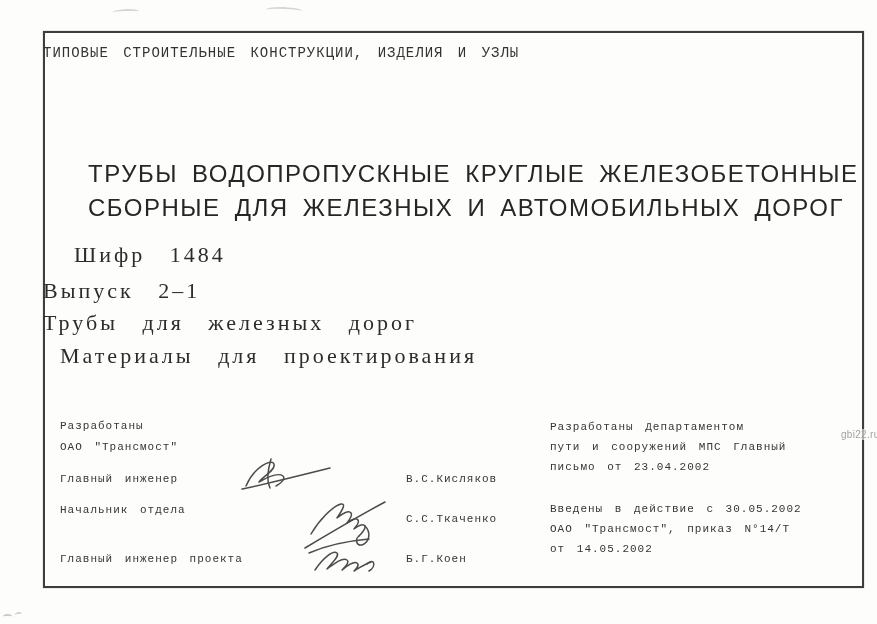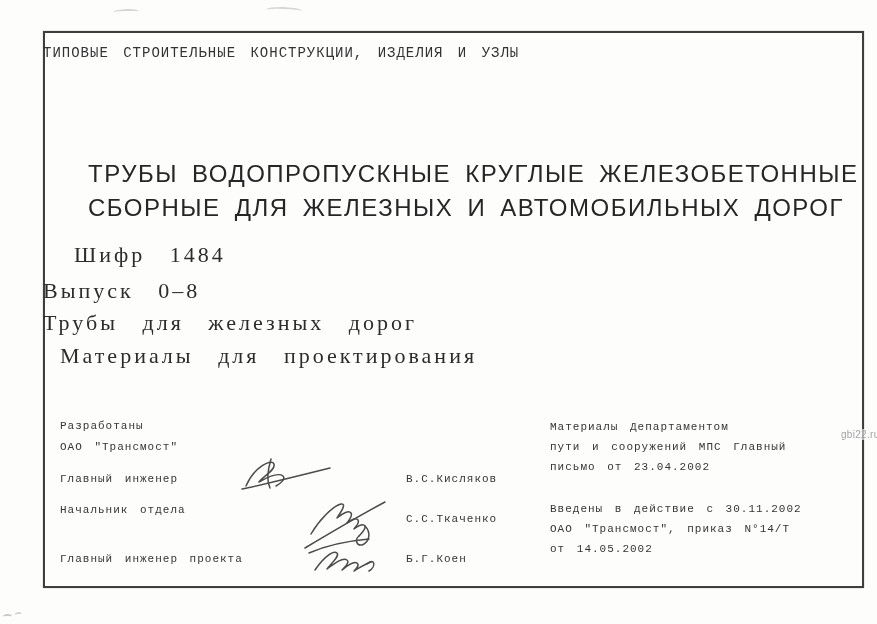--- a/index.html
+++ b/index.html
@@ -141,21 +141,21 @@
   <div class="abs smudge s4"></div>
 
   <div class="abs frame"></div>
 
   <div class="abs band series-header">ТИПОВЫЕ СТРОИТЕЛЬНЫЕ КОНСТРУКЦИИ, ИЗДЕЛИЯ И УЗЛЫ</div>
 
   <div class="abs band doc-title l1">ТРУБЫ ВОДОПРОПУСКНЫЕ КРУГЛЫЕ ЖЕЛЕЗОБЕТОННЫЕ</div>
   <div class="abs band doc-title l2">СБОРНЫЕ ДЛЯ ЖЕЛЕЗНЫХ И АВТОМОБИЛЬНЫХ ДОРОГ</div>
 
   <div class="abs band mid-line mid-cipher">Шифр 1484</div>
-  <div class="abs band mid-line mid-issue">Выпуск 0–8</div>
+  <div class="abs band mid-line mid-issue">Выпуск 2–1</div>
   <div class="abs band mid-line mid-sub1">Трубы для железных дорог</div>
   <div class="abs band mid-line mid-sub2">Материалы для проектирования</div>
 
   <div class="abs body-text dev-h1">Разработаны</div>
   <div class="abs body-text dev-h2">ОАО "Трансмост"</div>
 
   <div class="abs body-text role-1">Главный инженер</div>
   <div class="abs body-text role-2a">Начальник отдела</div>
   <div class="abs body-text role-3">Главный инженер проекта</div>
 
@@ -172,23 +172,23 @@
     <path d="M12 38 C20 24 34 10 42 8 C48 7 42 16 38 22 C44 17 50 14 52 17 C54 20 50 24 48 27 C52 24 57 21 59 24 C61 27 57 30 55 33 C59 30 64 27 66 30 C67 33 63 37 60 40"></path>
     <path d="M6 52 C26 40 56 22 86 6"></path>
     <path d="M66 30 C72 36 71 46 63 49 C57 50 56 43 60 40"></path>
     <path d="M10 57 C28 49 48 45 70 43"></path>
   </svg>
   <svg class="abs sig sig-3" width="72" height="36" viewBox="0 0 72 36">
     <path d="M6 28 C14 16 24 8 28 11 C31 14 22 22 18 27 C26 21 34 15 38 18 C41 20 36 25 33 28 C38 24 44 19 48 21 C51 23 47 27 45 29 C50 26 56 22 62 20"></path>
     <path d="M58 22 C65 15 68 24 60 29"></path>
   </svg>
 
-  <div class="abs body-text appr-0">Материалы Департаментом</div>
+  <div class="abs body-text appr-0">Разработаны Департаментом</div>
   <div class="abs body-text appr-1">пути и сооружений МПС Главный</div>
   <div class="abs body-text appr-2">письмо от 23.04.2002</div>
 
-  <div class="abs body-text enac-0">Введены в действие с 30.11.2002</div>
+  <div class="abs body-text enac-0">Введены в действие с 30.05.2002</div>
   <div class="abs body-text enac-1">ОАО "Трансмост", приказ N°14/Т</div>
   <div class="abs body-text enac-2">от 14.05.2002</div>
 
   <div class="abs watermark">gbi22.ru</div>
 
 </div>
 
 </body></html>

